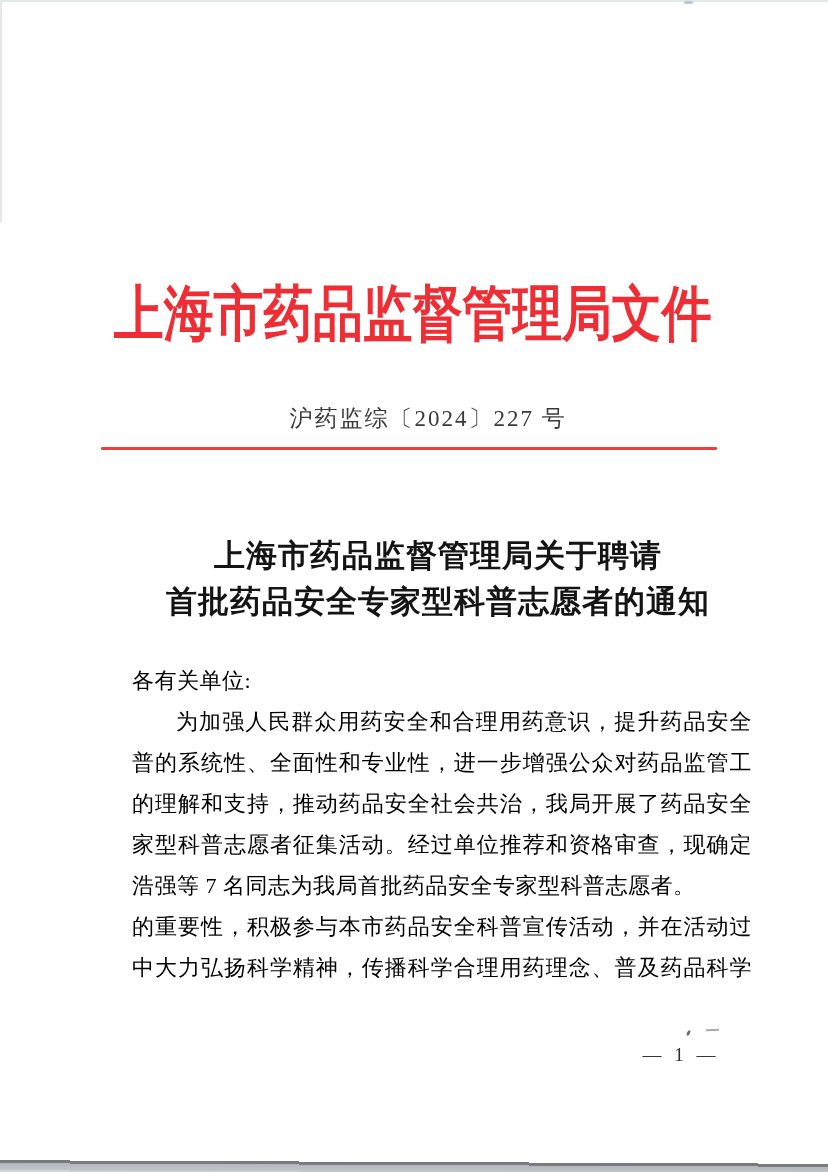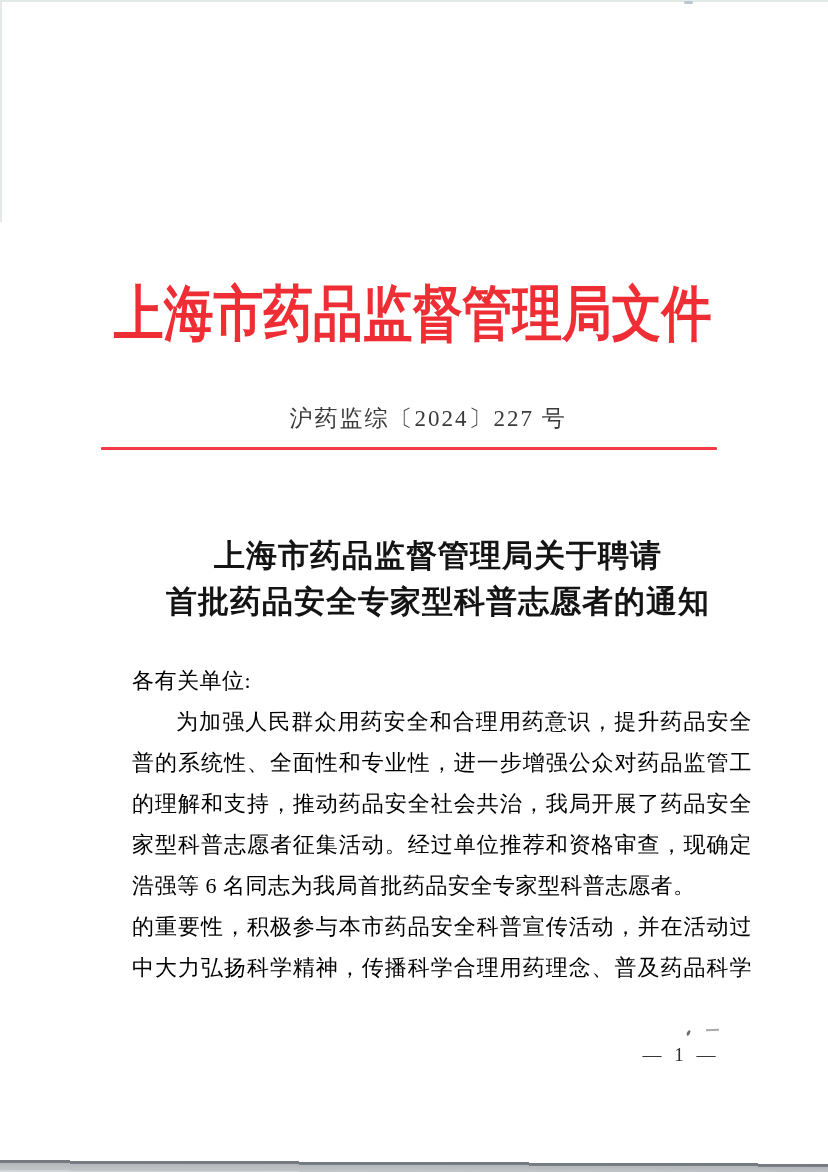--- a/index.html
+++ b/index.html
@@ -107,21 +107,21 @@
     <div>上海市药品监督管理局关于聘请</div>
     <div>首批药品安全专家型科普志愿者的通知</div>
   </div>
 
   <div class="body-block">
     <div class="body-line plain">各有关单位:</div>
     <div class="body-line indent justify">为加强人民群众用药安全和合理用药意识，提升药品安全科</div>
     <div class="body-line justify">普的系统性、全面性和专业性，进一步增强公众对药品监管工作</div>
     <div class="body-line justify">的理解和支持，推动药品安全社会共治，我局开展了药品安全专</div>
     <div class="body-line justify">家型科普志愿者征集活动。经过单位推荐和资格审查，现确定石</div>
-    <div class="body-line plain">浩强等 6 名同志为我局首批药品安全专家型科普志愿者。</div>
+    <div class="body-line plain">浩强等 7 名同志为我局首批药品安全专家型科普志愿者。</div>
     <div class="body-line justify">的重要性，积极参与本市药品安全科普宣传活动，并在活动过程</div>
     <div class="body-line justify">中大力弘扬科学精神，传播科学合理用药理念、普及药品科学知</div>
   </div>
 
   <div class="scan-artifact-dot"></div>
   <div class="scan-artifact-dash"></div>
 
   <div class="page-number">— 1 —</div>
 
   <div class="scan-edge-bottom"></div>

